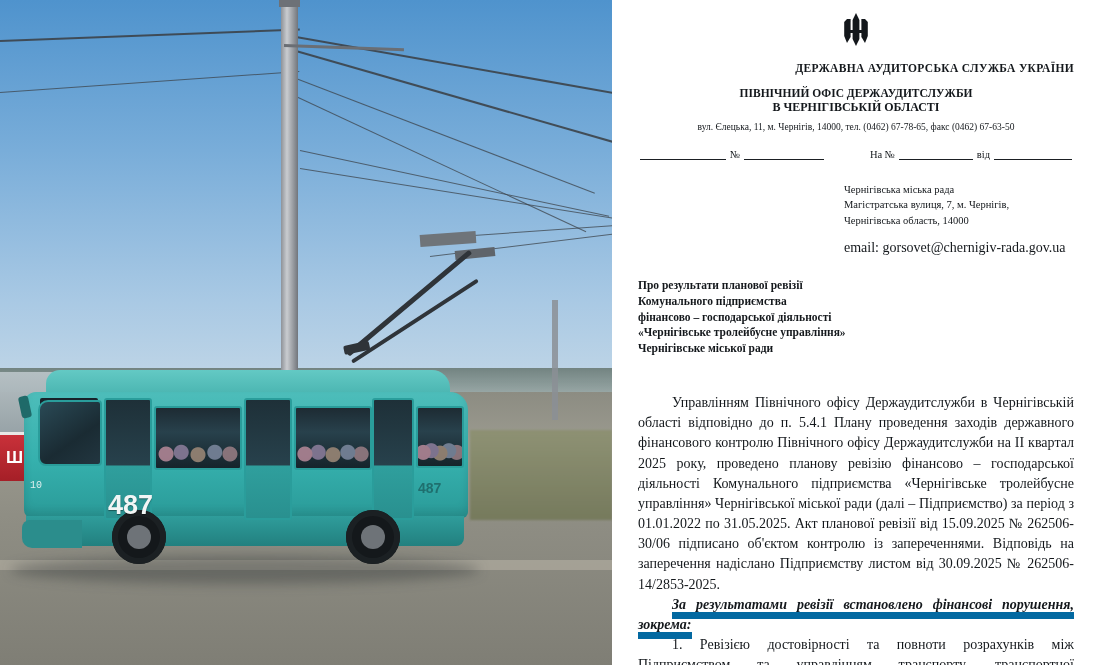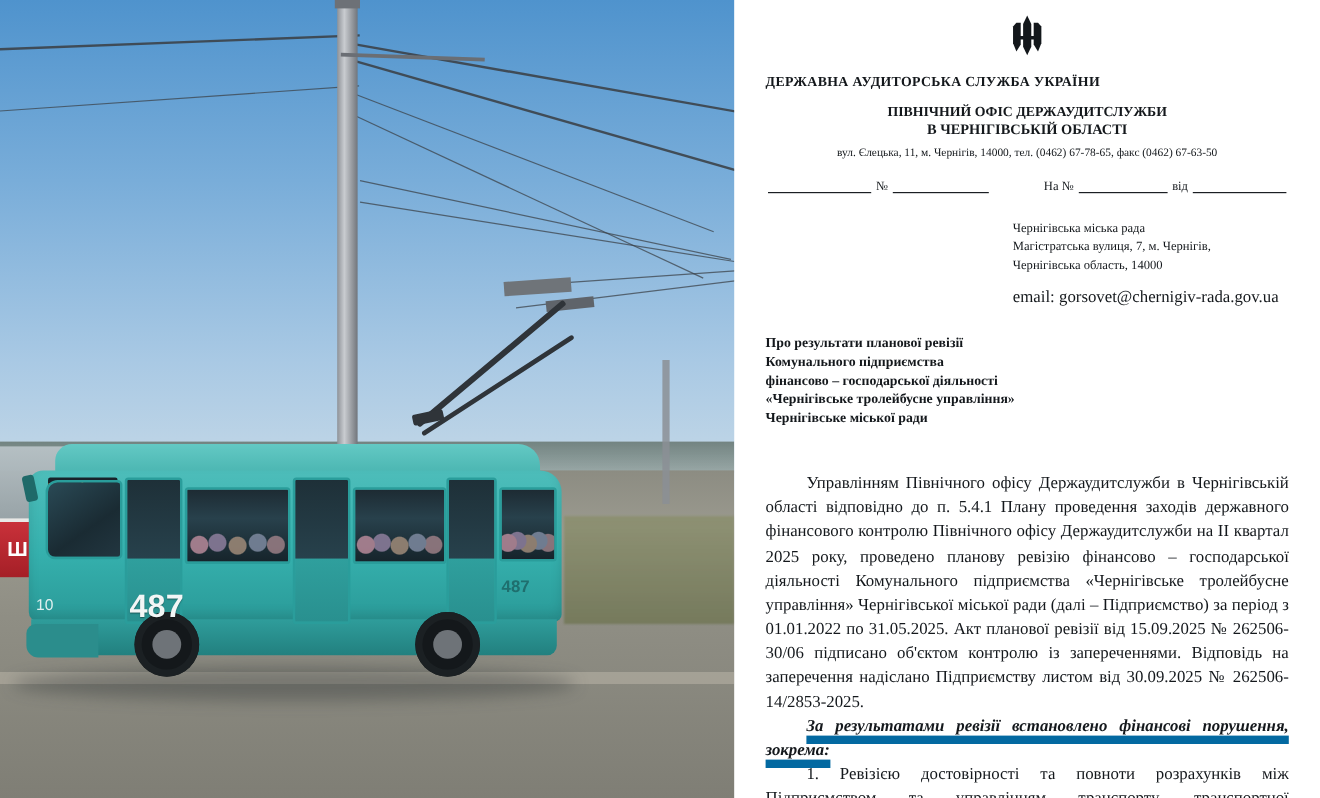--- a/index.html
+++ b/index.html
@@ -250,23 +250,23 @@
     font-size: 27px;
     text-shadow: 0 1px 1px rgba(0,0,0,0.4);
   }
   .bus-number.side {
     left: 402px; top: 110px;
     font-size: 14px;
     color: #1f6f6e;
   }
   .bus-side-code {
     position: absolute;
-    left: 14px; top: 126px;
-    font-family: Liberation Sans, sans-serif;
-    font-size: 13px;
+    left: 14px; top: 110px;
+    font-family: Liberation Mono, monospace;
+    font-size: 10px;
     color: #dff0ef;
   }
   .mirror {
     position: absolute;
     left: 4px; top: 26px;
     width: 10px; height: 22px;
     background: #1f6a69;
     border-radius: 3px;
     transform: rotate(-12deg);
   }
@@ -315,21 +315,21 @@
     box-sizing: border-box;
     color: #14181c;
   }
   .emblem {
     text-align: center;
     margin: 4px 0 10px 0;
   }
   .emblem svg { display: inline-block; }
 
   .org-line {
-    text-align: left;
+    text-align: right;
     font-size: 11.5px;
     font-weight: bold;
     letter-spacing: 0.3px;
     margin-bottom: 12px;
   }
   .head-block {
     text-align: center;
     font-weight: bold;
     font-size: 12px;
     line-height: 1.25;

